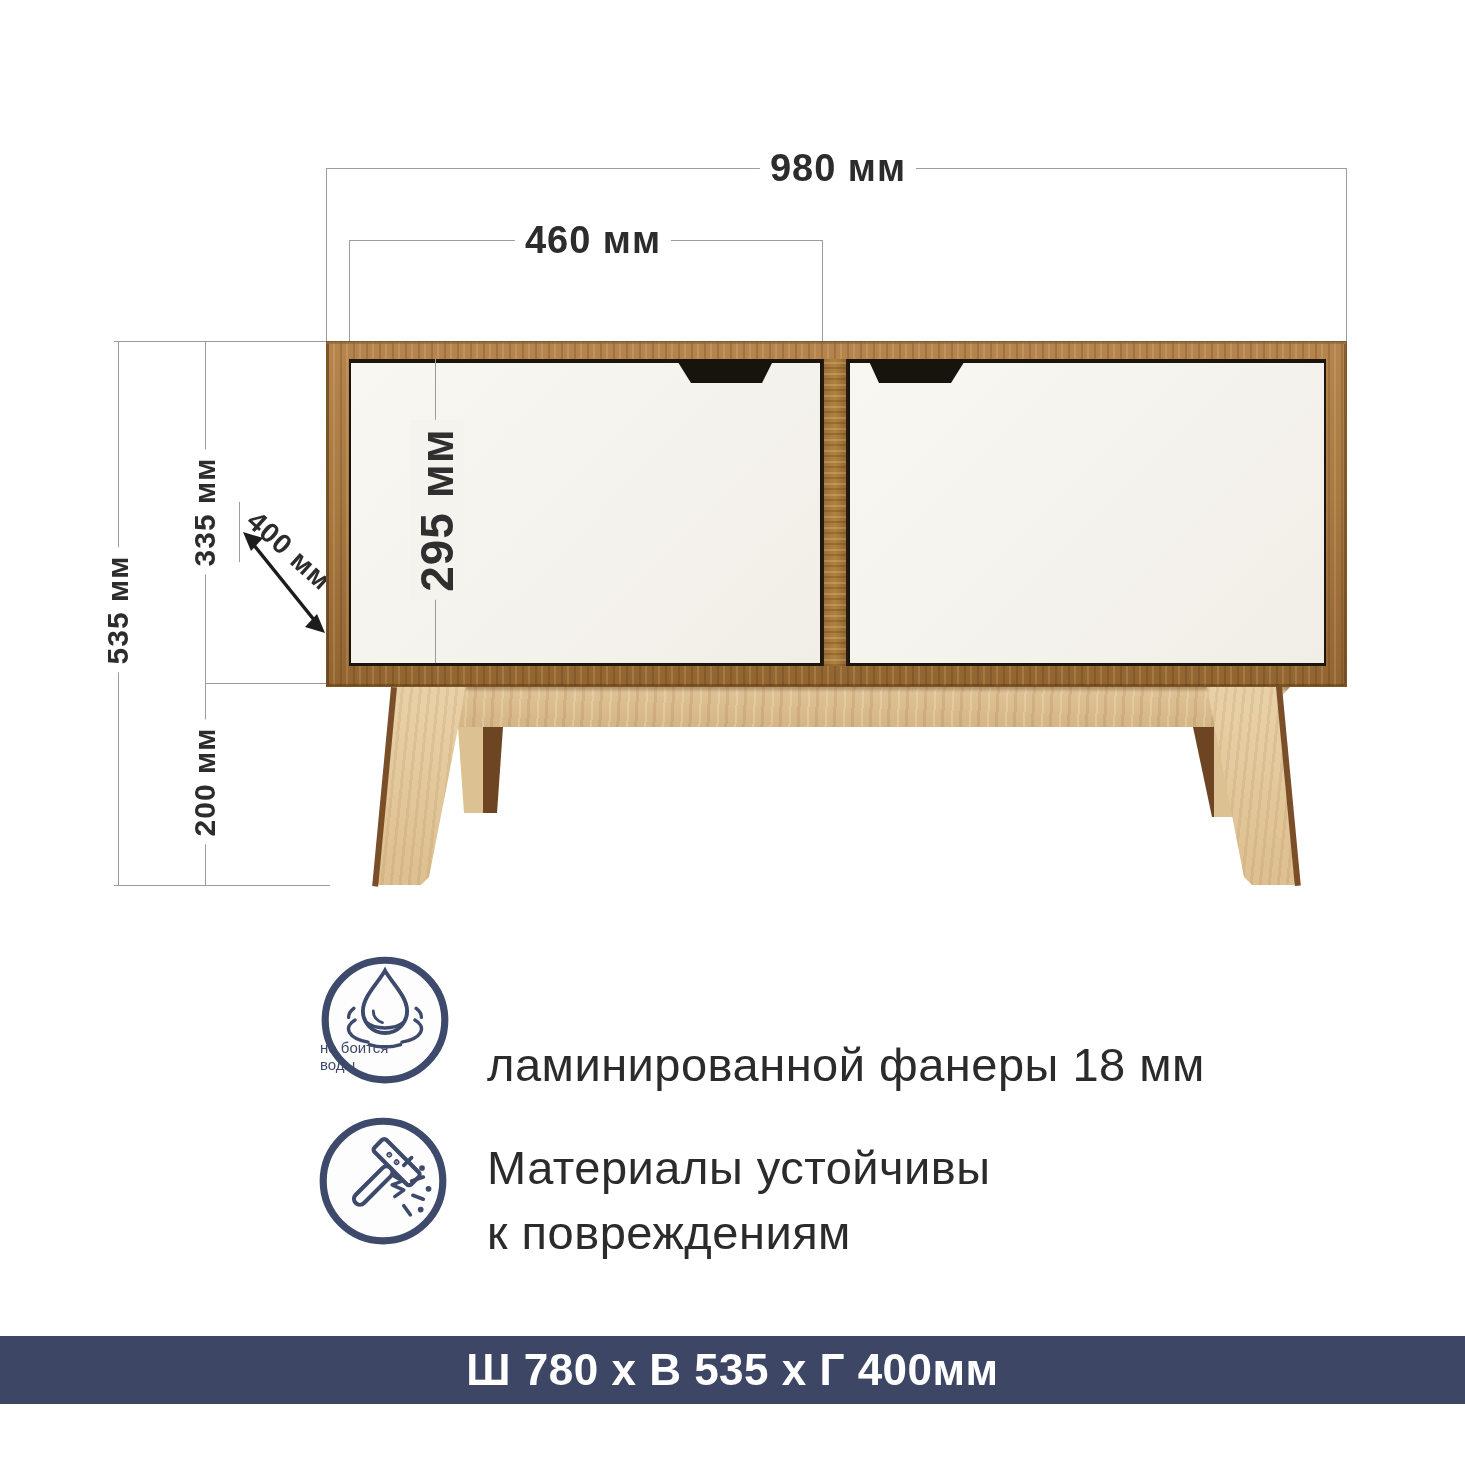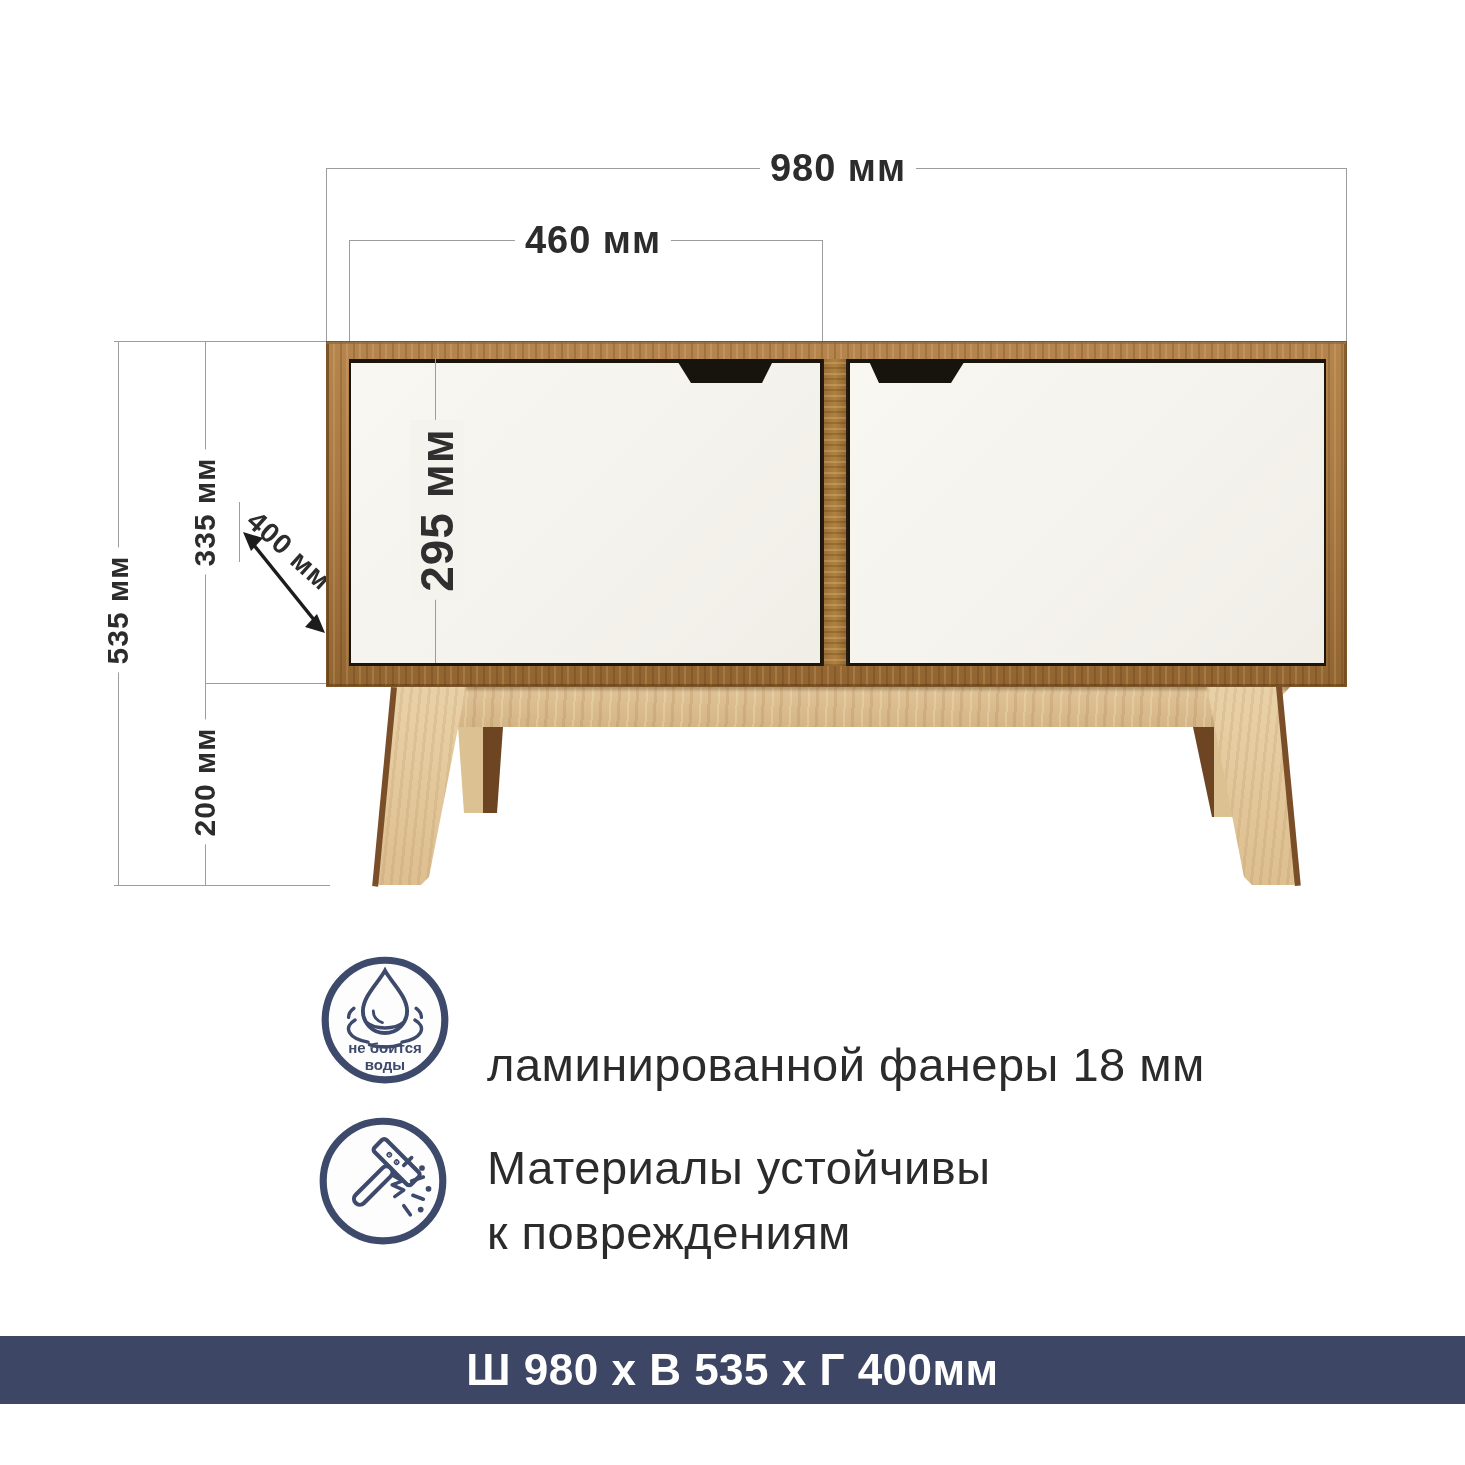--- a/index.html
+++ b/index.html
@@ -71,22 +71,22 @@
   .leg-edge.er{left:1276px;top:687px;transform:rotate(-5.4deg);transform-origin:top left;}
   .leg.rl{left:458px;top:727px;width:45px;height:86px;
     background:linear-gradient(90deg,#dcc193 0 55%,#6e4523 55%);
     clip-path:polygon(0 0,100% 0,86.7% 100%,13.3% 100%);}
   .leg.rr{left:1193px;top:727px;width:47px;height:90px;
     background:linear-gradient(90deg,#6e4523 0 45%,#dcc193 45%);
     clip-path:polygon(0 0,100% 0,100% 100%,40.4% 100%);}
   
   .feat-icon{position:absolute;width:130px;height:130px;}
   .feat-icon svg{position:absolute;left:0;top:0;}
-  .badge-text{position:absolute;left:0;right:0;text-align:center;
-    font-size:15px;line-height:17px;font-weight:bold;color:#3e4a6b;}
+  .badge-text{position:absolute;left:0;right:0;
+    font-size:15px;line-height:17px;font-weight:normal;color:#3e4a6b;}
   .feat-line{position:absolute;font-size:47px;color:#2b2b2b;letter-spacing:0.5px;white-space:nowrap;}
   
   .footer{
     position:absolute;left:0;top:1336px;width:1465px;height:68px;background:#3e4665;
     display:flex;align-items:center;justify-content:center;gap:50px;
   }
   .footer span{color:#ffffff;font-weight:bold;font-size:44px;letter-spacing:0.5px;white-space:nowrap;}
 </style>
 </head>
 <body>
@@ -184,16 +184,16 @@
         <circle cx="85" cy="56" r="2.2" fill="#3e4a6b" stroke="none"></circle>
         <circle cx="79" cy="72" r="2.2" fill="#3e4a6b" stroke="none"></circle>
         <path d="M58 46 l7 4 -8 3 9 4 -7 5" stroke-width="2.6"></path>
       </g>
     </svg>
   </div>
   <div class="feat-line" style="left:487px;top:1140px;">Материалы устойчивы</div>
   <div class="feat-line" style="left:487px;top:1205px;">к повреждениям</div>
 
   <div class="footer">
-    <span>Ш 980 х В 535 х Г 400мм</span>
+    <span>Ш 780 х В 535 х Г 400мм</span>
   </div>
 
 </div>
 
 </body></html>

